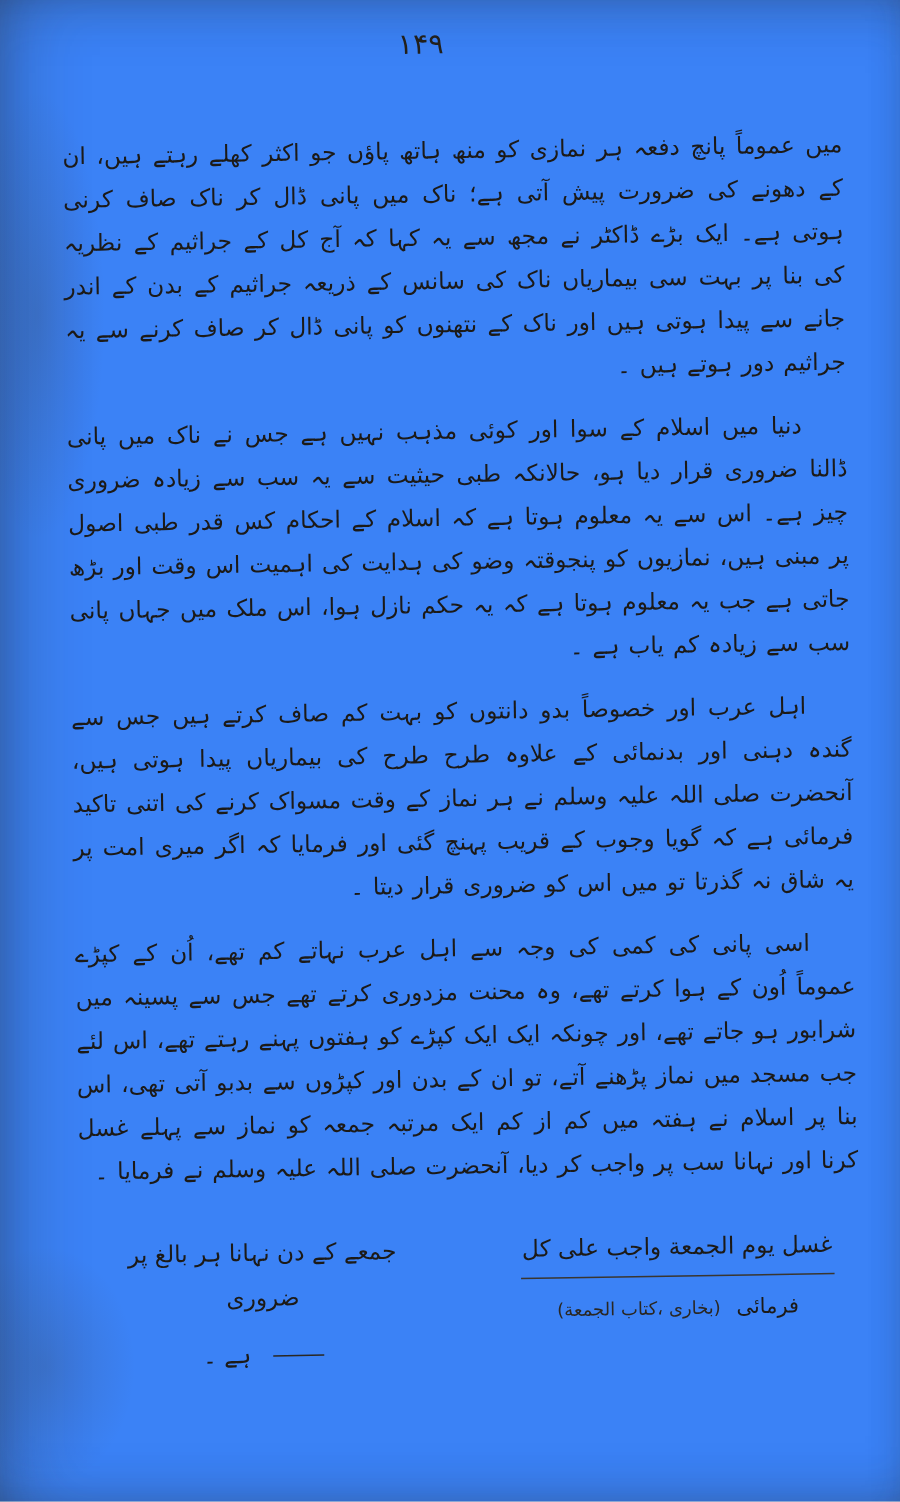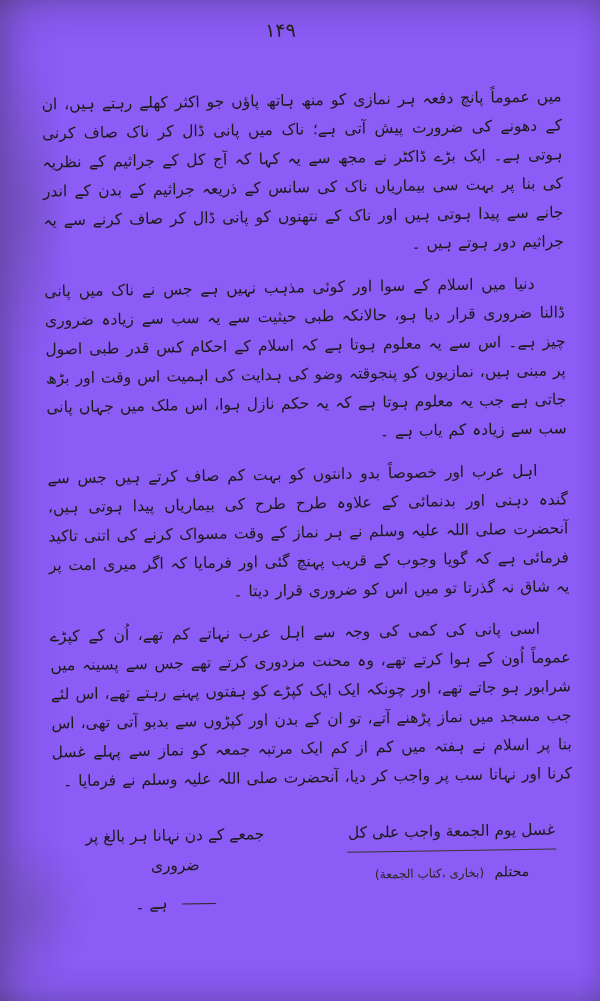--- a/index.html
+++ b/index.html
@@ -8,21 +8,21 @@
     width: 600px;
     height: 1001px;
     overflow: hidden;
     background: #e8e6e0;
     font-family: "DejaVu Sans", sans-serif;
   }
   .page {
     position: relative;
     width: 600px;
     height: 1001px;
-    background: #8b5cf6;
+    background: #3b82f6;
     box-sizing: border-box;
     box-shadow:
       inset 30px 0 55px -30px rgba(40,38,34,0.45),
       inset -12px 0 30px -22px rgba(40,38,34,0.25),
       inset 0 25px 45px -30px rgba(40,38,34,0.35),
       inset 0 -20px 45px -30px rgba(40,38,34,0.40);
     color: #1c1a17;
   }
   .scan-tilt {
     position: absolute;
@@ -122,21 +122,21 @@
       <p class="para indent">دنیا میں اسلام کے سوا اور کوئی مذہب نہیں ہے جس نے ناک میں پانی ڈالنا ضروری قرار دیا ہو، حالانکہ طبی حیثیت سے یہ سب سے زیادہ ضروری چیز ہے۔ اس سے یہ معلوم ہوتا ہے کہ اسلام کے احکام کس قدر طبی اصول پر مبنی ہیں، نمازیوں کو پنجوقتہ وضو کی ہدایت کی اہمیت اس وقت اور بڑھ جاتی ہے جب یہ معلوم ہوتا ہے کہ یہ حکم نازل ہوا، اس ملک میں جہاں پانی سب سے زیادہ کم یاب ہے ۔</p>
       <p class="para indent">اہل عرب اور خصوصاً بدو دانتوں کو بہت کم صاف کرتے ہیں جس سے گندہ دہنی اور بدنمائی کے علاوہ طرح طرح کی بیماریاں پیدا ہوتی ہیں، آنحضرت صلی اللہ علیہ وسلم نے ہر نماز کے وقت مسواک کرنے کی اتنی تاکید فرمائی ہے کہ گویا وجوب کے قریب پہنچ گئی اور فرمایا کہ اگر میری امت پر یہ شاق نہ گذرتا تو میں اس کو ضروری قرار دیتا ۔</p>
       <p class="para indent">اسی پانی کی کمی کی وجہ سے اہل عرب نہاتے کم تھے، اُن کے کپڑے عموماً اُون کے ہوا کرتے تھے، وہ محنت مزدوری کرتے تھے جس سے پسینہ میں شرابور ہو جاتے تھے، اور چونکہ ایک ایک کپڑے کو ہفتوں پہنے رہتے تھے، اس لئے جب مسجد میں نماز پڑھنے آتے، تو ان کے بدن اور کپڑوں سے بدبو آتی تھی، اس بنا پر اسلام نے ہفتہ میں کم از کم ایک مرتبہ جمعہ کو نماز سے پہلے غسل کرنا اور نہانا سب پر واجب کر دیا، آنحضرت صلی اللہ علیہ وسلم نے فرمایا ۔</p>
     </div>
 
     <div class="footer">
 
       <div class="hadith-block">
         <span class="hadith-line1">غسل یوم الجمعة واجب علی کل</span>
         <div class="hadith-line2">
-          <span>محتلم</span>
+          <span>فرمائی</span>
           <span class="citation">(بخاری ،کتاب الجمعة)</span>
         </div>
       </div>
 
       <div class="translation-block">
         <div>جمعے کے دن نہانا ہر بالغ پر ضروری</div>
         <div class="translation-line2">
           <span class="dash-flourish"></span>
           <span>ہے ۔</span>
         </div>

